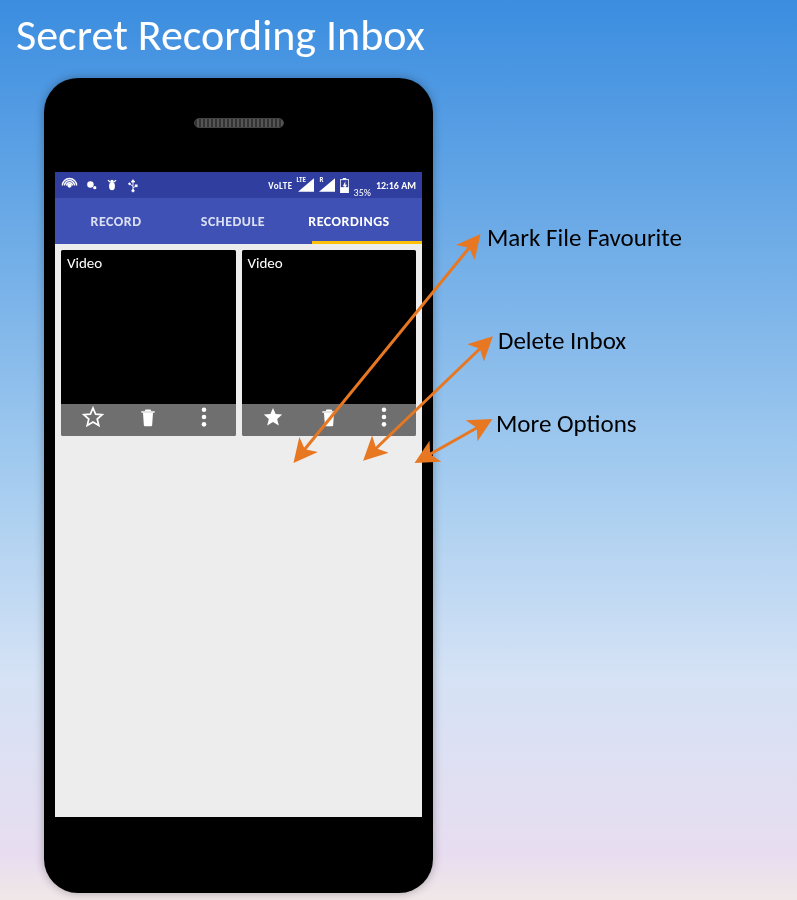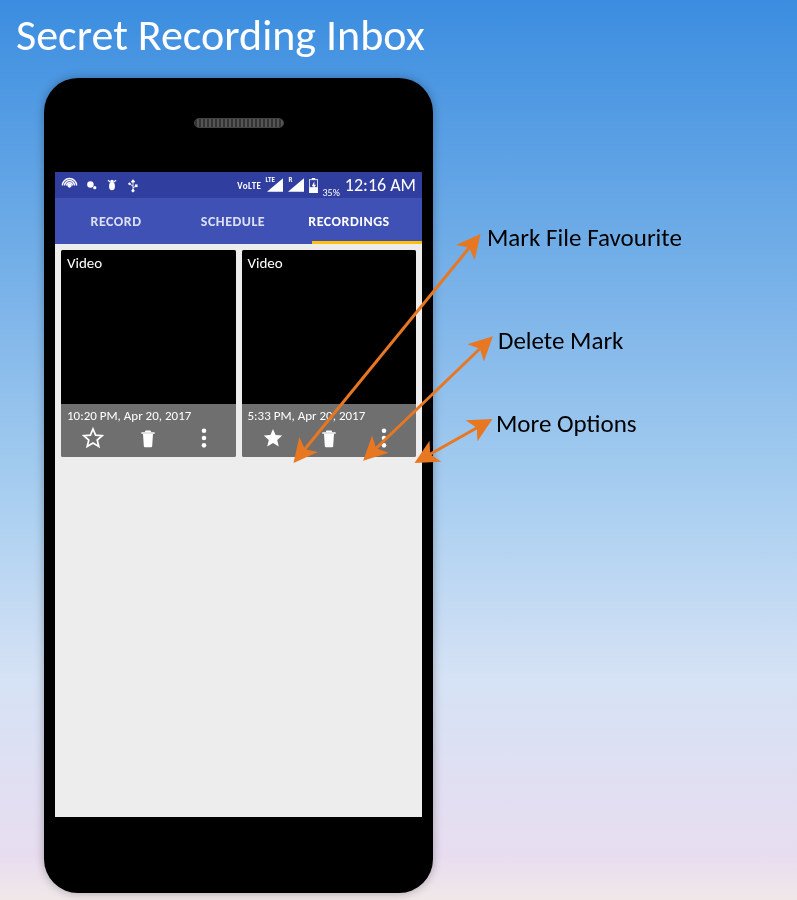--- a/index.html
+++ b/index.html
@@ -50,21 +50,21 @@
     color:#fff;
     display:flex;
     align-items:center;
     padding:12px 6px;
     font-size:12px;
   }
   .status-left { display:flex; align-items:center; gap:7px; }
   .status-right { margin-left:auto; display:flex; align-items:center; gap:5px; }
   .status-icon { display:inline-flex; }
   .volte { font-size:9px; font-weight:bold; letter-spacing:0.5px; }
-  .time-text { font-size:18px; font-weight:400; }
+  .time-text { font-size:10px; font-weight:700; }
   .battery-pct { font-size:10px;margin-top:15px; }
 
   
   .tab-bar {
     height:46px;
     background:#3f51b5;
     display:flex;
     align-items:center;
     color:#dce0f5;
     font-size:14px;
@@ -233,21 +233,20 @@
       <div class="tab-indicator" style="left:257px; width:110px;"></div>
     </div>
 
     <div class="content">
 
       <div class="card">
         <div class="thumb">
           <span class="thumb-label">Video</span>
         </div>
         <div class="card-footer">
-          <div class="timestamp">10:20 PM, Apr 20, 2017</div>
           <div class="actions">
             <div class="action-btn">
               <span>
                 <svg width="24" height="24" viewBox="0 0 24 24" fill="none" stroke="#fff" stroke-width="1.7">
                   <polygon points="12,3 14.6,9.1 21.2,9.6 16.2,14 17.8,20.5 12,17 6.2,20.5 7.8,14 2.8,9.6 9.4,9.1"></polygon>
                 </svg>
               </span>
             </div>
             <div class="action-btn">
               <span>
@@ -269,21 +268,20 @@
             </div>
           </div>
         </div>
       </div>
 
       <div class="card">
         <div class="thumb">
           <span class="thumb-label">Video</span>
         </div>
         <div class="card-footer">
-          <div class="timestamp">5:33 PM, Apr 20, 2017</div>
           <div class="actions">
             <div class="action-btn">
               <span>
                 <svg width="24" height="24" viewBox="0 0 24 24" fill="#fff">
                   <polygon points="12,3 14.6,9.1 21.2,9.6 16.2,14 17.8,20.5 12,17 6.2,20.5 7.8,14 2.8,9.6 9.4,9.1"></polygon>
                 </svg>
               </span>
             </div>
             <div class="action-btn">
               <span>
@@ -305,21 +303,21 @@
             </div>
           </div>
         </div>
       </div>
 
     </div>
   </div>
 </div>
 
 <div class="annotation" style="left:487px; top:222px;">Mark File Favourite</div>
-<div class="annotation" style="left:498px; top:325px;">Delete Mark</div>
+<div class="annotation" style="left:498px; top:325px;">Delete Inbox</div>
 <div class="annotation" style="left:496px; top:408px;">More Options</div>
 
 <svg class="arrow" style="left:0;top:0;width:797px;height:900px;">
   <defs>
     <marker id="ah" viewBox="0 0 12 12" refX="10" refY="6" markerWidth="8" markerHeight="8" orient="auto-start-reverse">
       <path d="M0,0 L12,6 L0,12 L3,6 Z" fill="#e87722"></path>
     </marker>
   </defs>
 
   <line x1="478" y1="237" x2="296" y2="460" stroke="#e87722" stroke-width="3" marker-start="url(#ah)" marker-end="url(#ah)"></line>

